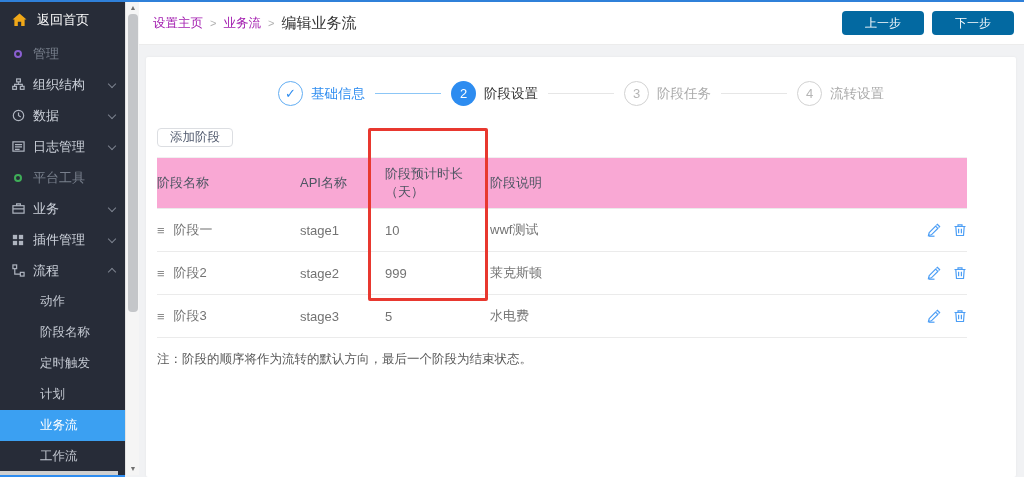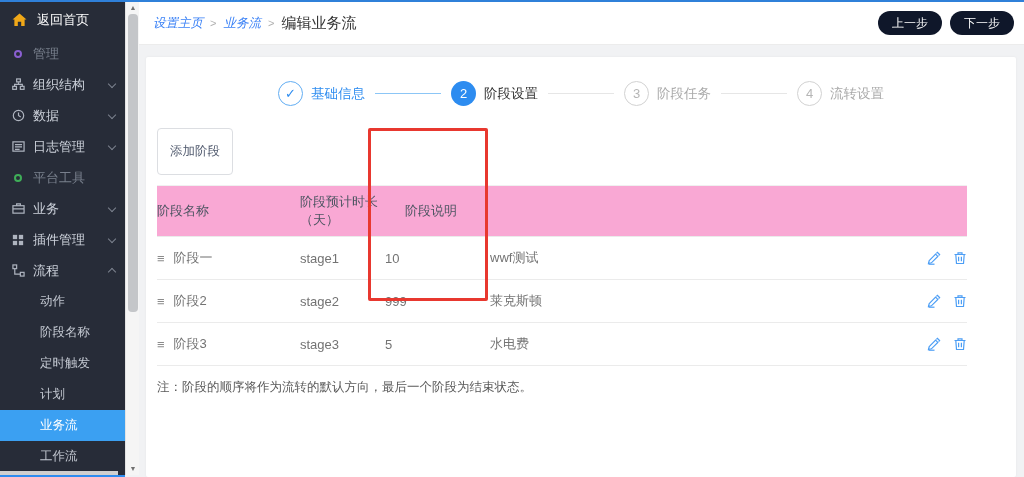--- a/index.html
+++ b/index.html
@@ -28,45 +28,45 @@
   
   .side-scroll { position:absolute; left:125px; top:2px; width:14px; height:473px; background:#f5f5f5; border-left:1px solid #e3e3e3; z-index:11; }
   .side-scroll .arrow { position:absolute; left:0; width:14px; height:12px; font-size:7px; color:#707070; text-align:center; line-height:12px; }
   .side-scroll .arrow.down { bottom:0; }
   .side-scroll .thumb { position:absolute; left:2px; top:12px; width:10px; height:298px; background:#c4c6c9; border-radius:4px; }
 
   
   .main { position:absolute; left:139px; top:2px; right:0; bottom:0; }
   .topbar { position:absolute; left:0; top:0; right:0; height:43px; background:#fff; border-bottom:1px solid #ececec; display:flex; align-items:center; padding:0 10px 0 14px; }
   .crumbs { display:flex; align-items:center; gap:7px; font-size:12.5px; }
-  .crumb-link { color:#3b82f6; cursor:pointer;font-style:italic; }
+  .crumb-link { color:#a21caf; cursor:pointer; }
   .crumb-sep { color:#b0b0b0; font-size:11px; }
   .crumb-current { color:#333; font-size:15px; }
   .topbar-btns { margin-left:auto; display:flex; gap:8px; }
-  .btn-primary { background:#0f172a; color:#fff; border:none; border-radius:12px; font-size:12px; padding:0 14px; height:24px; line-height:24px; cursor:pointer; font-family:inherit; }
+  .btn-primary { background:#0369a1; color:#fff; border:none; border-radius:4px; font-size:12px; padding:0 23px; height:24px; line-height:24px; cursor:pointer; font-family:inherit; }
 
   .page { position:absolute; left:0; top:44px; right:0; bottom:0; background:#f1f2f4; }
   .card { position:absolute; left:7px; top:11px; right:8px; bottom:0; background:#fff; border-radius:2px; box-shadow:0 0 3px rgba(0,0,0,.05); padding:0 11px; }
 
   
   .steps { display:flex; align-items:center; justify-content:center; gap:10px; padding-top:24px; }
   .step { display:flex; align-items:center; gap:8px; }
   .scircle { width:25px; height:25px; border-radius:50%; display:flex; align-items:center; justify-content:center; font-size:13px; }
   .step.done .scircle { border:1px solid #63aef3; color:#2d8cf0; background:#fff; }
   .step.done .slabel { color:#2d8cf0; }
   .step.active .scircle { background:#2d8cf0; color:#fff; }
   .step.active .slabel { color:#333; }
   .step.pending .scircle { border:1px solid #d2d2d2; color:#b5b5b5; background:#fff; }
   .step.pending .slabel { color:#aaa; }
   .slabel { font-size:13.5px; }
   .sline { width:66px; height:1px; background:#e6e6e6; }
   .sline.blue { background:#8cc6f6; }
 
   
-  .add-btn { margin-top:22px; display:inline-block; background:#fff; border:1px solid #dcdee2; border-radius:4px; color:#515a6e; font-size:12.5px; padding:14px 12px; cursor:pointer; font-family:inherit; }
+  .add-btn { margin-top:22px; display:inline-block; background:#fff; border:1px solid #dcdee2; border-radius:4px; color:#515a6e; font-size:12.5px; padding:0 12px; cursor:pointer; font-family:inherit; }
 
   
   .stage-table { margin-top:10px; width:810px; font-size:13px; }
   .t-row { display:flex; align-items:center; border-bottom:1px solid #ebebeb; }
   .t-head { background:#f9a8d4; border-top:1px solid #f0f0f0; }
   .t-head .t-cell { color:#4d5562; padding:7px 0; }
   .t-cell { padding:12px 0; color:#737373; }
   .c-name { width:143px; display:flex; align-items:center; gap:9px; }
   .c-api  { width:85px; }
   .c-dur  { width:105px; }
@@ -264,20 +264,21 @@
           </div>
         </div>
 
         
         <button class="add-btn">添加阶段</button>
 
         
         <div class="stage-table">
           <div class="t-row t-head">
             <div class="t-cell c-name">阶段名称</div>
+            <div class="t-cell c-api">API名称</div>
             <div class="t-cell c-dur">阶段预计时长（天）</div>
             <div class="t-cell c-desc">阶段说明</div>
             <div class="t-cell c-act"></div>
           </div>
 
           <div class="t-row">
             <div class="t-cell c-name">
               <span class="drag-handle">≡</span>
               <span>阶段一</span>
             </div>

